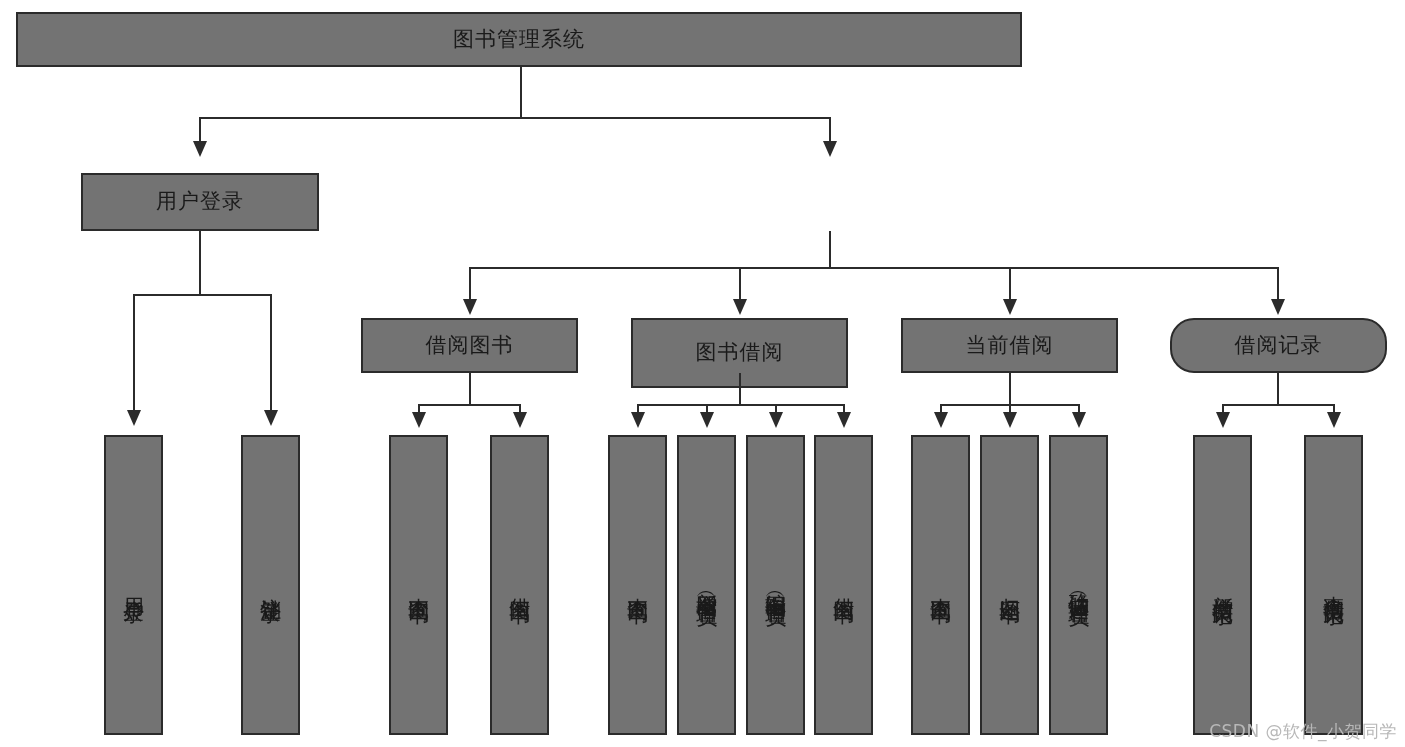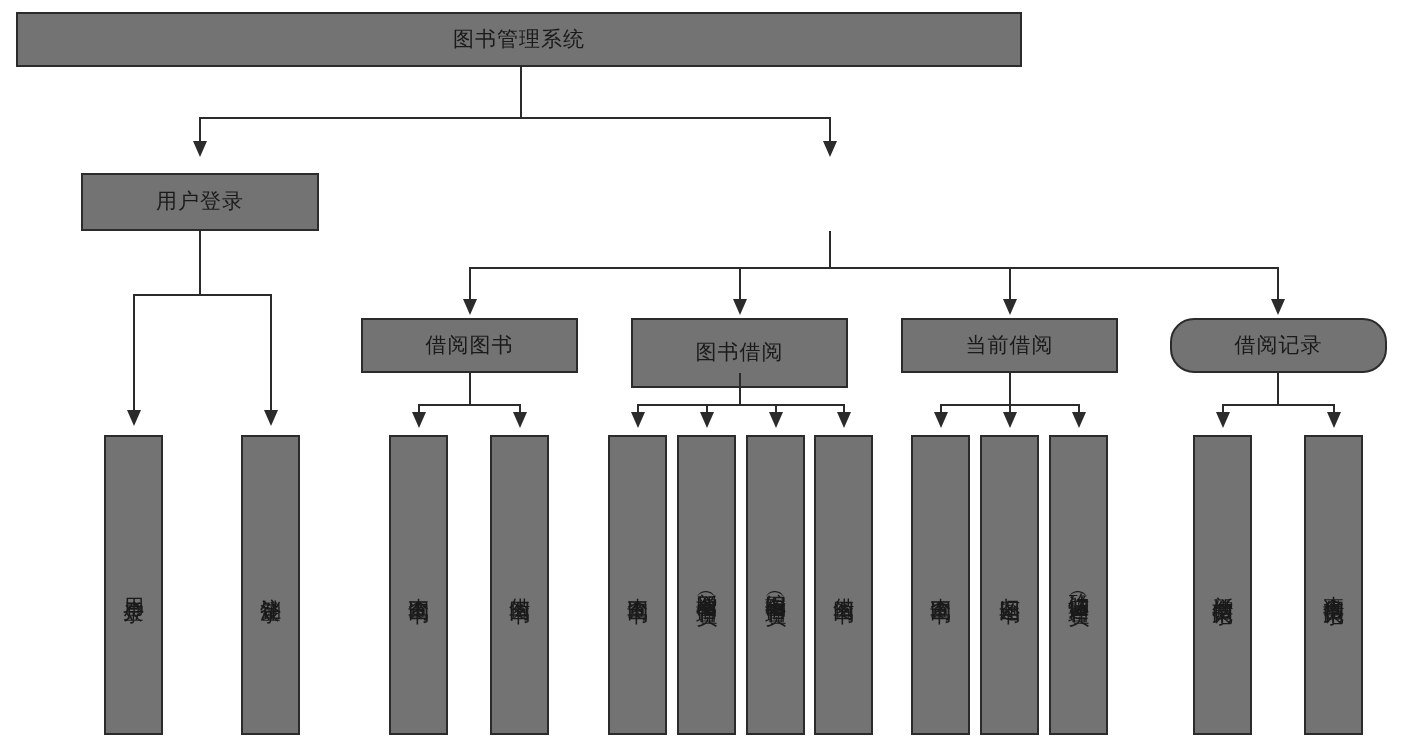--- a/index.html
+++ b/index.html
@@ -194,14 +194,15 @@
     <span class="vtext">确认归还（管理员）</span>
   </div>
 
   <div class="node vert" style="left:1193px; top:435px; width:59px; height:300px;">
     <span class="vtext">新增借阅记录</span>
   </div>
   <div class="node vert" style="left:1304px; top:435px; width:59px; height:300px;">
     <span class="vtext">查询借阅记录</span>
   </div>
 
+  <div id="watermark">CSDN @软件_小贺同学</div>
 
 </div>
 
 </body></html>

